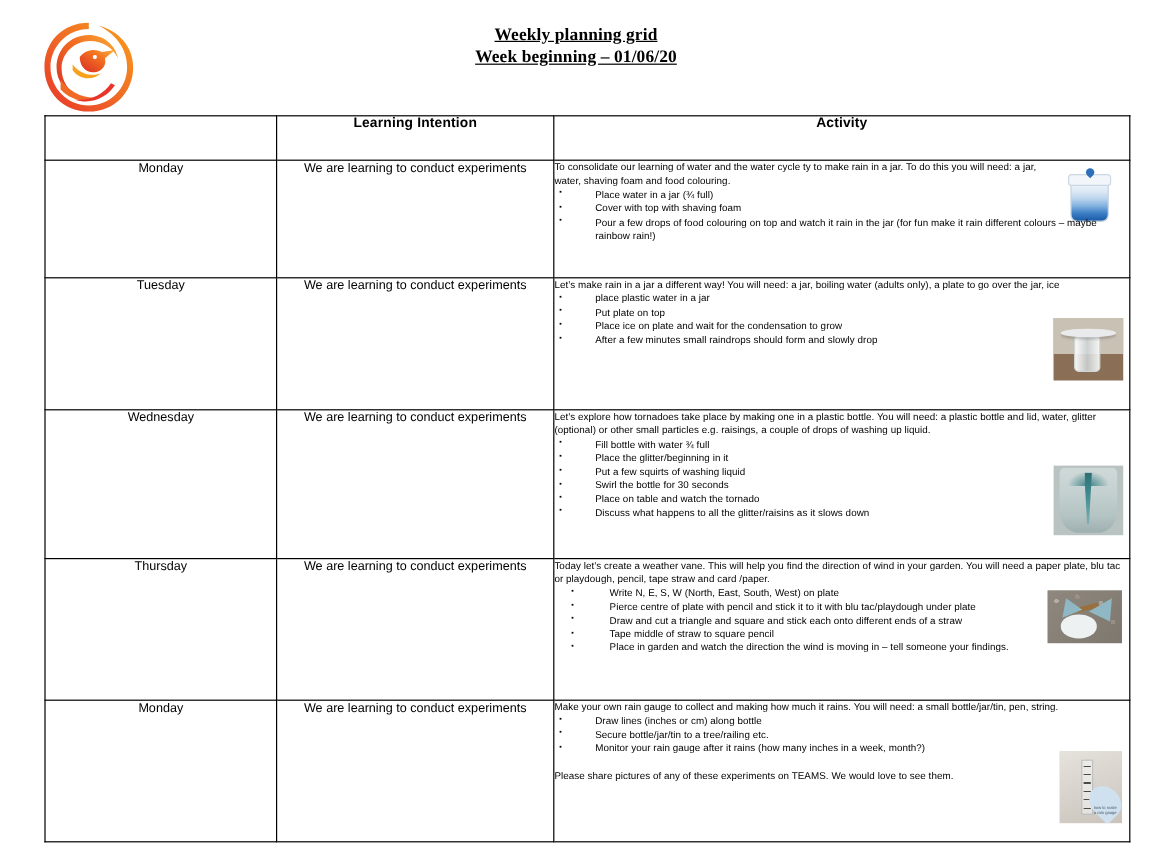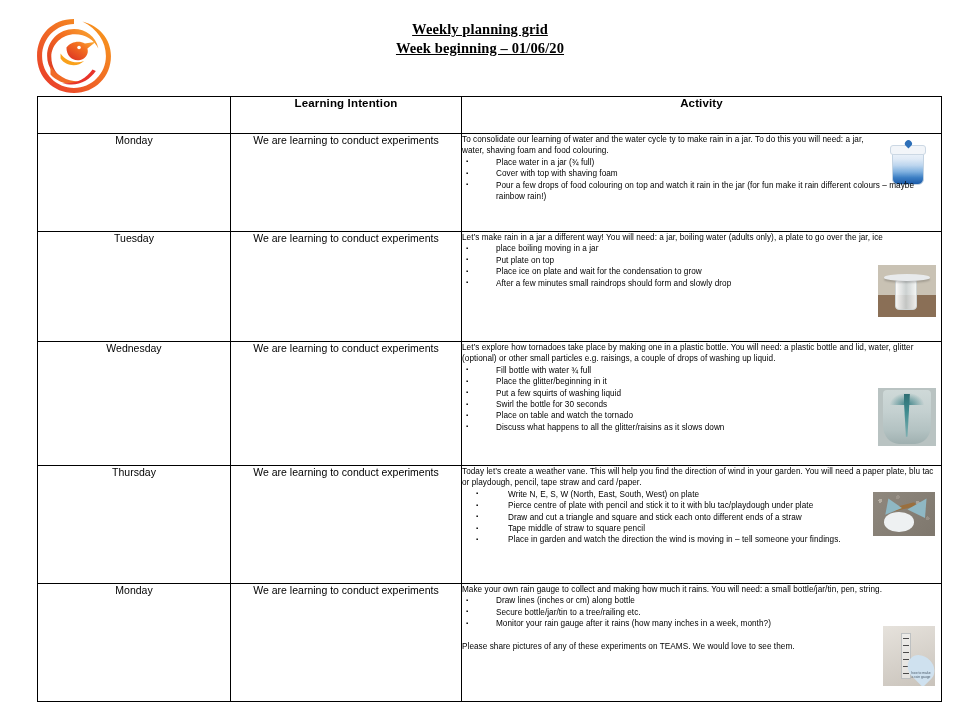--- a/index.html
+++ b/index.html
@@ -353,21 +353,21 @@
         <td class="cell-act">
           <div class="act-inner">
             <div class="photo ph-plate" style="right:5px; top:33px; width:58px; height:52px;">
               <div class="bg-wall"></div>
                 <div class="bg-desk"></div>
               <div class="jar2"></div>
                 <div class="plate"></div>
             </div>
             <p class="act-lead">Let’s make rain in a jar a different way!  You will need: a jar, boiling water (adults only), a plate to go over the jar, ice</p>
             <ul class="act-list">
-              <li style="padding-right:64px">place boiling moving in a jar</li>
+              <li style="padding-right:64px">place plastic water in a jar</li>
               <li style="padding-right:64px">Put plate on top</li>
               <li style="padding-right:64px">Place ice on plate and wait for the condensation to grow</li>
               <li style="padding-right:64px">After a few minutes small raindrops should form and slowly drop</li>
             </ul>
           </div>
         </td>
       </tr>
 
       <tr style="height:124px">
         <td class="cell-day">Wednesday</td>

